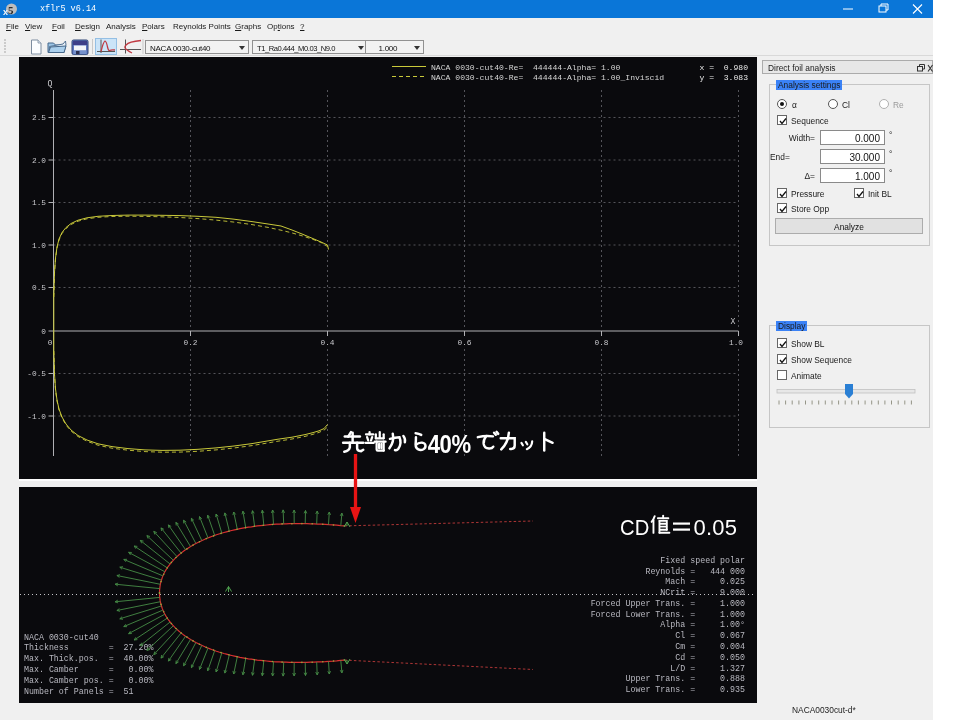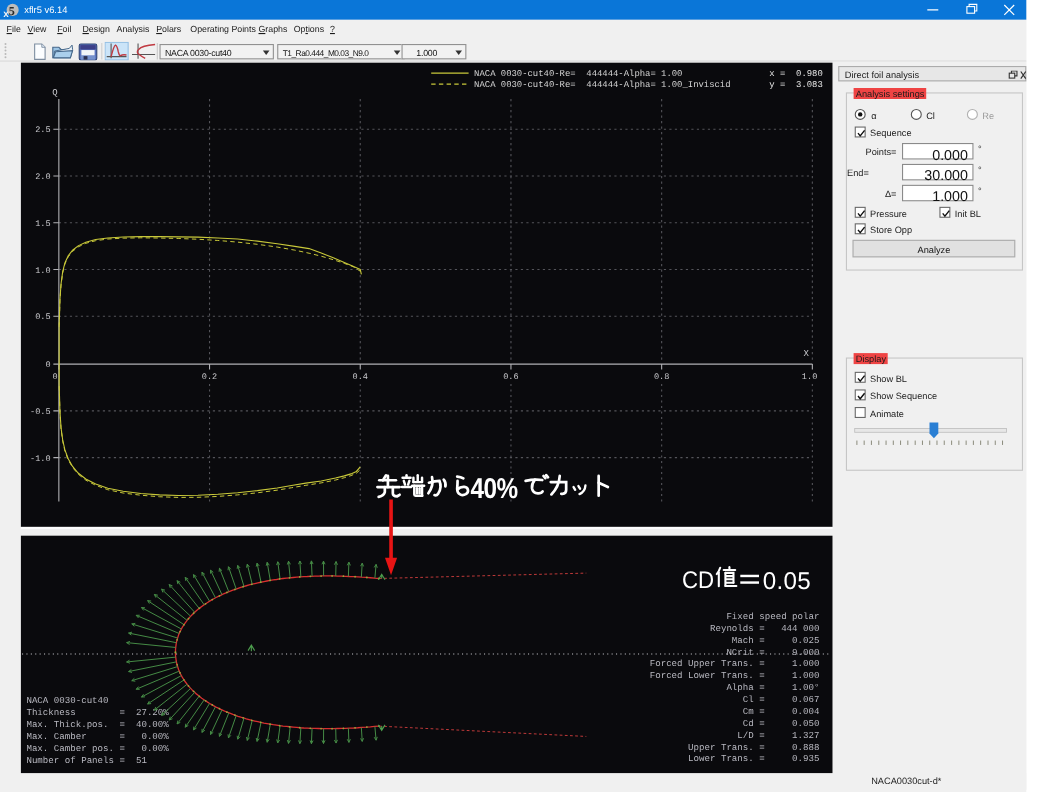--- a/index.html
+++ b/index.html
@@ -1,38 +1,38 @@
 <!DOCTYPE html>
 <html><head><meta charset="utf-8"><style>
 * { margin:0; padding:0; box-sizing:border-box; }
 body { width:960px; height:720px; position:relative; background:#ffffff;
   font-family:"Liberation Sans", sans-serif; overflow:hidden; }
 .abs { position:absolute; }
 #win { left:0; top:0; width:933px; height:718px; background:#f0f0f0; }
 #titlebar { left:0; top:0; width:933px; height:18px; background:#0a76d8; }
-#titlebar .t { position:absolute; left:22px; top:4px; font-size:8.5px; color:#ffffff; }
+#titlebar .t { position:absolute; left:40px; top:4px; font-size:8.5px; color:#ffffff;font-family:Liberation Mono, monospace; }
 #menubar { left:0; top:18px; width:933px; height:18px; background:#f0f0f0; font-size:8px; color:#1a1a1a; }
 #menubar span { position:absolute; top:4px; }
 #toolbar { left:0; top:36px; width:933px; height:20px; background:#f0f0f0; border-bottom:1px solid #d9d9d9; }
 .combo { position:absolute; top:4px; height:14px; background:#f2f2f2; border:1px solid #919191; font-size:8.3px; color:#111; }
 .combo .cv { position:absolute; left:4px; top:2.5px; white-space:nowrap; letter-spacing:-0.25px; font-size:8px; }
 .combo .ar { position:absolute; right:3px; top:5px; width:0; height:0; border-left:3.2px solid transparent; border-right:3.2px solid transparent; border-top:4px solid #333; }
 #graphtop { left:19px; top:57px; width:738px; height:422px; background:#0a0a0d; }
 #sep1 { left:19px; top:479px; width:738px; height:2px; background:#fdfdfd; }
 #graphbot { left:19px; top:487px; width:738px; height:216px; background:#0a0a0d; }
 #annot { left:330px; top:426px; width:240px; height:105px; z-index:30; }
 #rpanel { left:757px; top:56px; width:176px; height:662px; background:#f0f0f0; }
 .dockt { position:absolute; left:5px; top:4px; width:171px; height:14px; background:#e7e7e7; border:1px solid #ababab; }
 .grp { position:absolute; left:12px; width:161px; border:1px solid #c6c6c6; }
-.grplbl { position:absolute; top:-5px; left:6px; background:#ef4444; padding:0 2px; font-size:8.4px; color:#1a1a1a;text-align:center; }
+.grplbl { position:absolute; top:-5px; left:6px; background:#3b82f6; padding:0 2px; font-size:8.4px; color:#1a1a1a;text-align:center; }
 .cb { position:absolute; width:10px; height:10px; background:#fff; border:1px solid #666; }
 .cb svg { position:absolute; left:0px; top:0px; }
 .lbl { position:absolute; font-size:8.4px; color:#1a1a1a; white-space:nowrap; }
 .gray { color:#9a9a9a; }
-.inp { position:absolute; left:50px; width:65px; height:15px; background:#fff; border:1px solid #8a8a8a; font-size:13px; text-align:right; padding:2px 4px 0 0; color:#111; }
+.inp { position:absolute; left:50px; width:65px; height:15px; background:#fff; border:1px solid #8a8a8a; font-size:10px; text-align:right; padding:2px 4px 0 0; color:#111; }
 .radio { position:absolute; width:10px; height:10px; border-radius:50%; background:#fff; border:1px solid #555; }
 .radio.sel::after { content:""; position:absolute; left:2px; top:2px; width:4px; height:4px; border-radius:50%; background:#111; }
 .radio.dis { border-color:#b0b0b0; }
 #statusbar { left:0; top:703px; width:933px; height:30px; background:#f0f0f0; }
 </style></head><body>
 <div class="abs" id="win"></div>
 
 <div class="abs" id="titlebar">
   <svg class="abs" style="left:3px;top:2px" width="15" height="15">
     <circle cx="8.5" cy="7" r="5.5" fill="#bdbdbd"></circle>
@@ -48,21 +48,21 @@
   </svg>
 </div>
 
 <div class="abs" id="menubar">
   <span style="left:6px"><u>F</u>ile</span>
   <span style="left:25px"><u>V</u>iew</span>
   <span style="left:52px"><u>F</u>oil</span>
   <span style="left:75px"><u>D</u>esign</span>
   <span style="left:106px">Analysis</span>
   <span style="left:142px"><u>P</u>olars</span>
-  <span style="left:173px">Operating Points</span>
+  <span style="left:173px">Reynolds Points</span>
   <span style="left:235px"><u>G</u>raphs</span>
   <span style="left:267px">Op<u>t</u>ions</span>
   <span style="left:300px"><u>?</u></span>
 </div>
 
 <div class="abs" id="toolbar">
   <svg class="abs" style="left:2px;top:2px" width="8" height="16">
     <g fill="#b9b9b9">
         <circle cx="3" cy="2" r="0.9"></circle>
         <circle cx="3" cy="5" r="0.9"></circle>
@@ -406,21 +406,21 @@
     <div class="radio" style="left:58px;top:14px"></div>
       <span class="lbl" style="left:72px;top:14.5px">Cl</span>
     <div class="radio dis" style="left:109px;top:14px"></div>
       <span class="lbl gray" style="left:123px;top:14.5px">Re</span>
     <div class="cb" style="left:7px;top:30px">
         <svg width="10" height="10">
           <path d="M2,5 L4,7.5 L8,2.5" stroke="#111" stroke-width="1.3" fill="none"></path>
         </svg>
       </div>
     <span class="lbl" style="left:21px;top:31px">Sequence</span>
-    <span class="lbl" style="left:0;top:48px;width:45px;text-align:right">Points=</span>
+    <span class="lbl" style="left:0;top:48px;width:45px;text-align:right">Width=</span>
       <div class="inp" style="top:45px">0.000</div>
       <span class="lbl" style="left:119px;top:45px">°</span>
     <span class="lbl" style="left:0;top:67px;width:45px;text-align:left">End=</span>
       <div class="inp" style="top:64px">30.000</div>
       <span class="lbl" style="left:119px;top:64px">°</span>
     <span class="lbl" style="left:0;top:86px;width:45px;text-align:right">Δ=</span>
       <div class="inp" style="top:83px">1.000</div>
       <span class="lbl" style="left:119px;top:83px">°</span>
     <div class="cb" style="left:7px;top:103px">
         <svg width="10" height="10">

